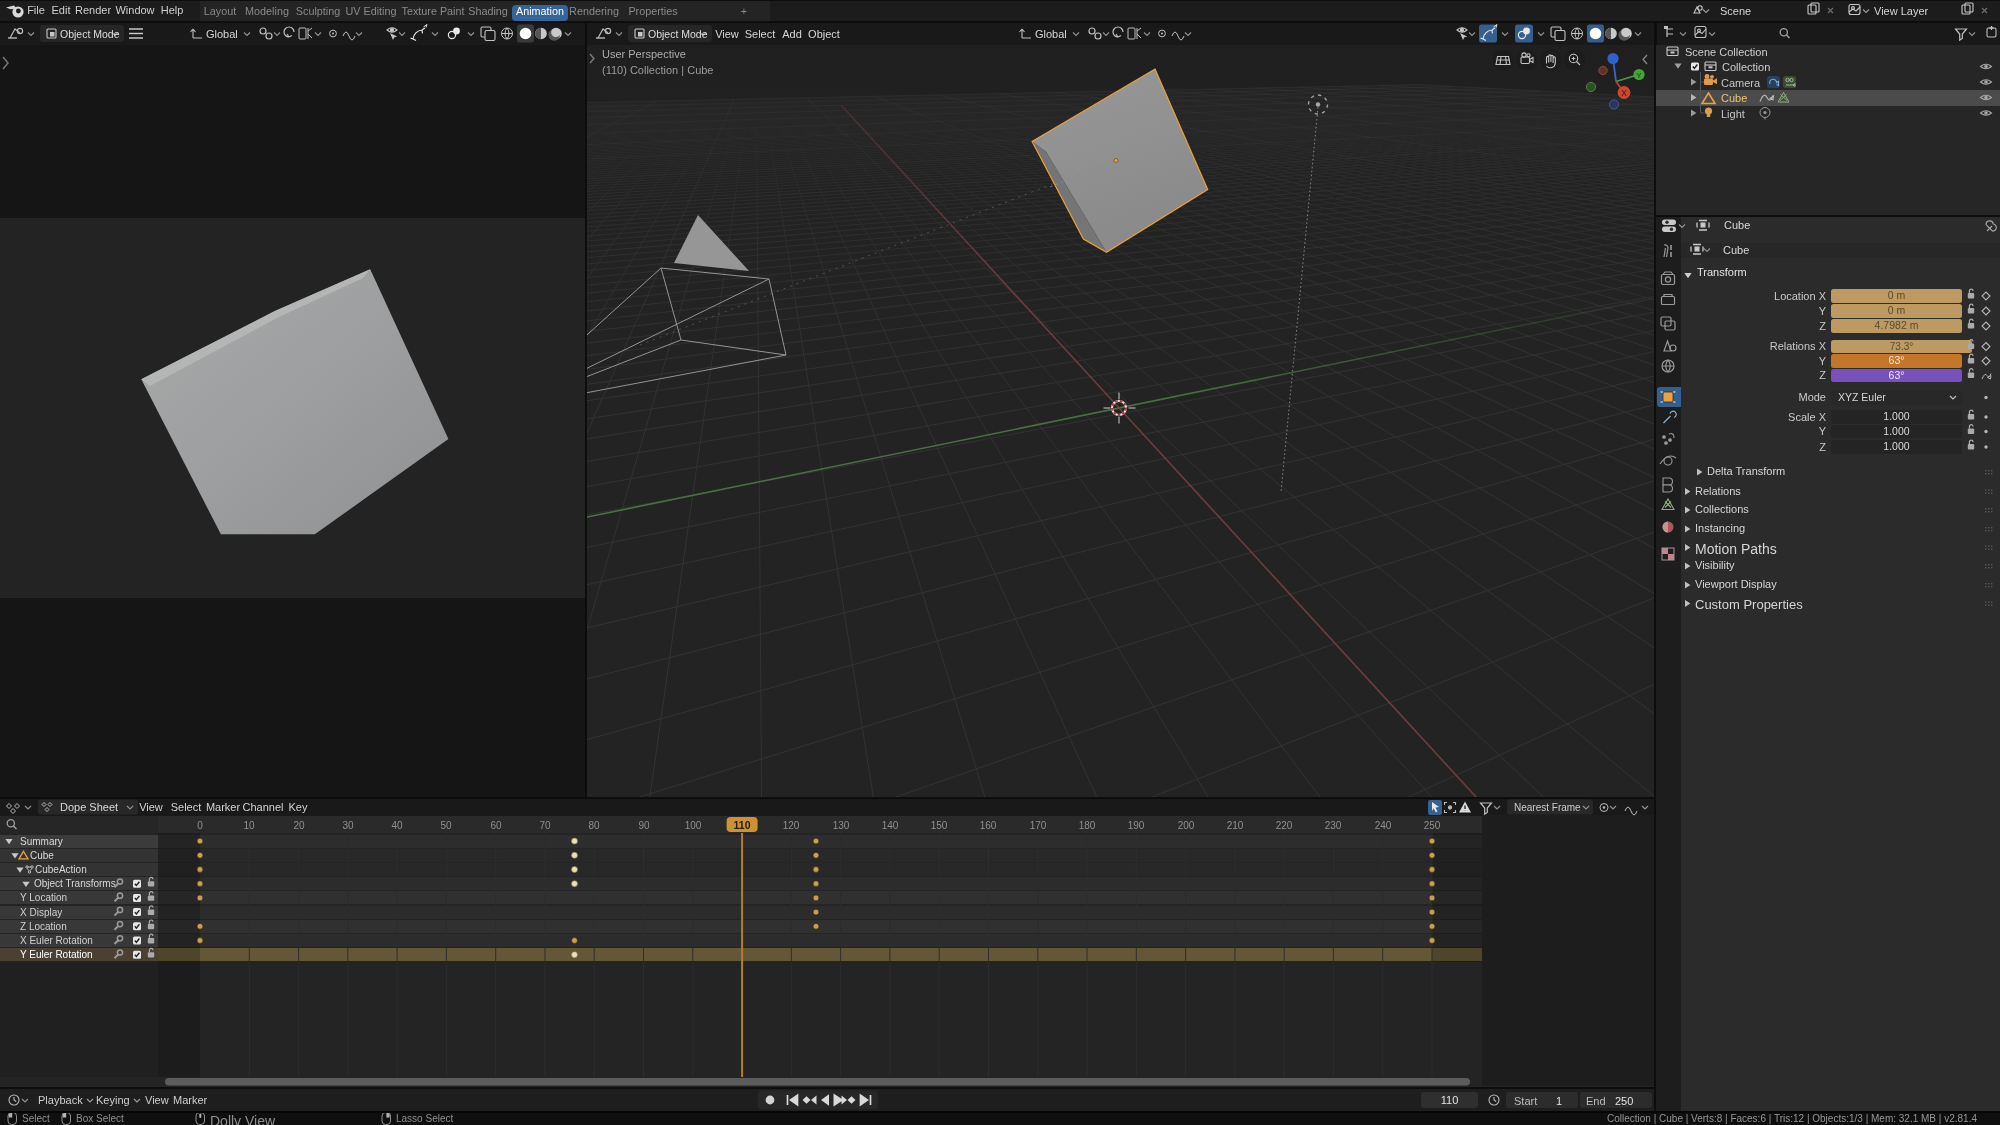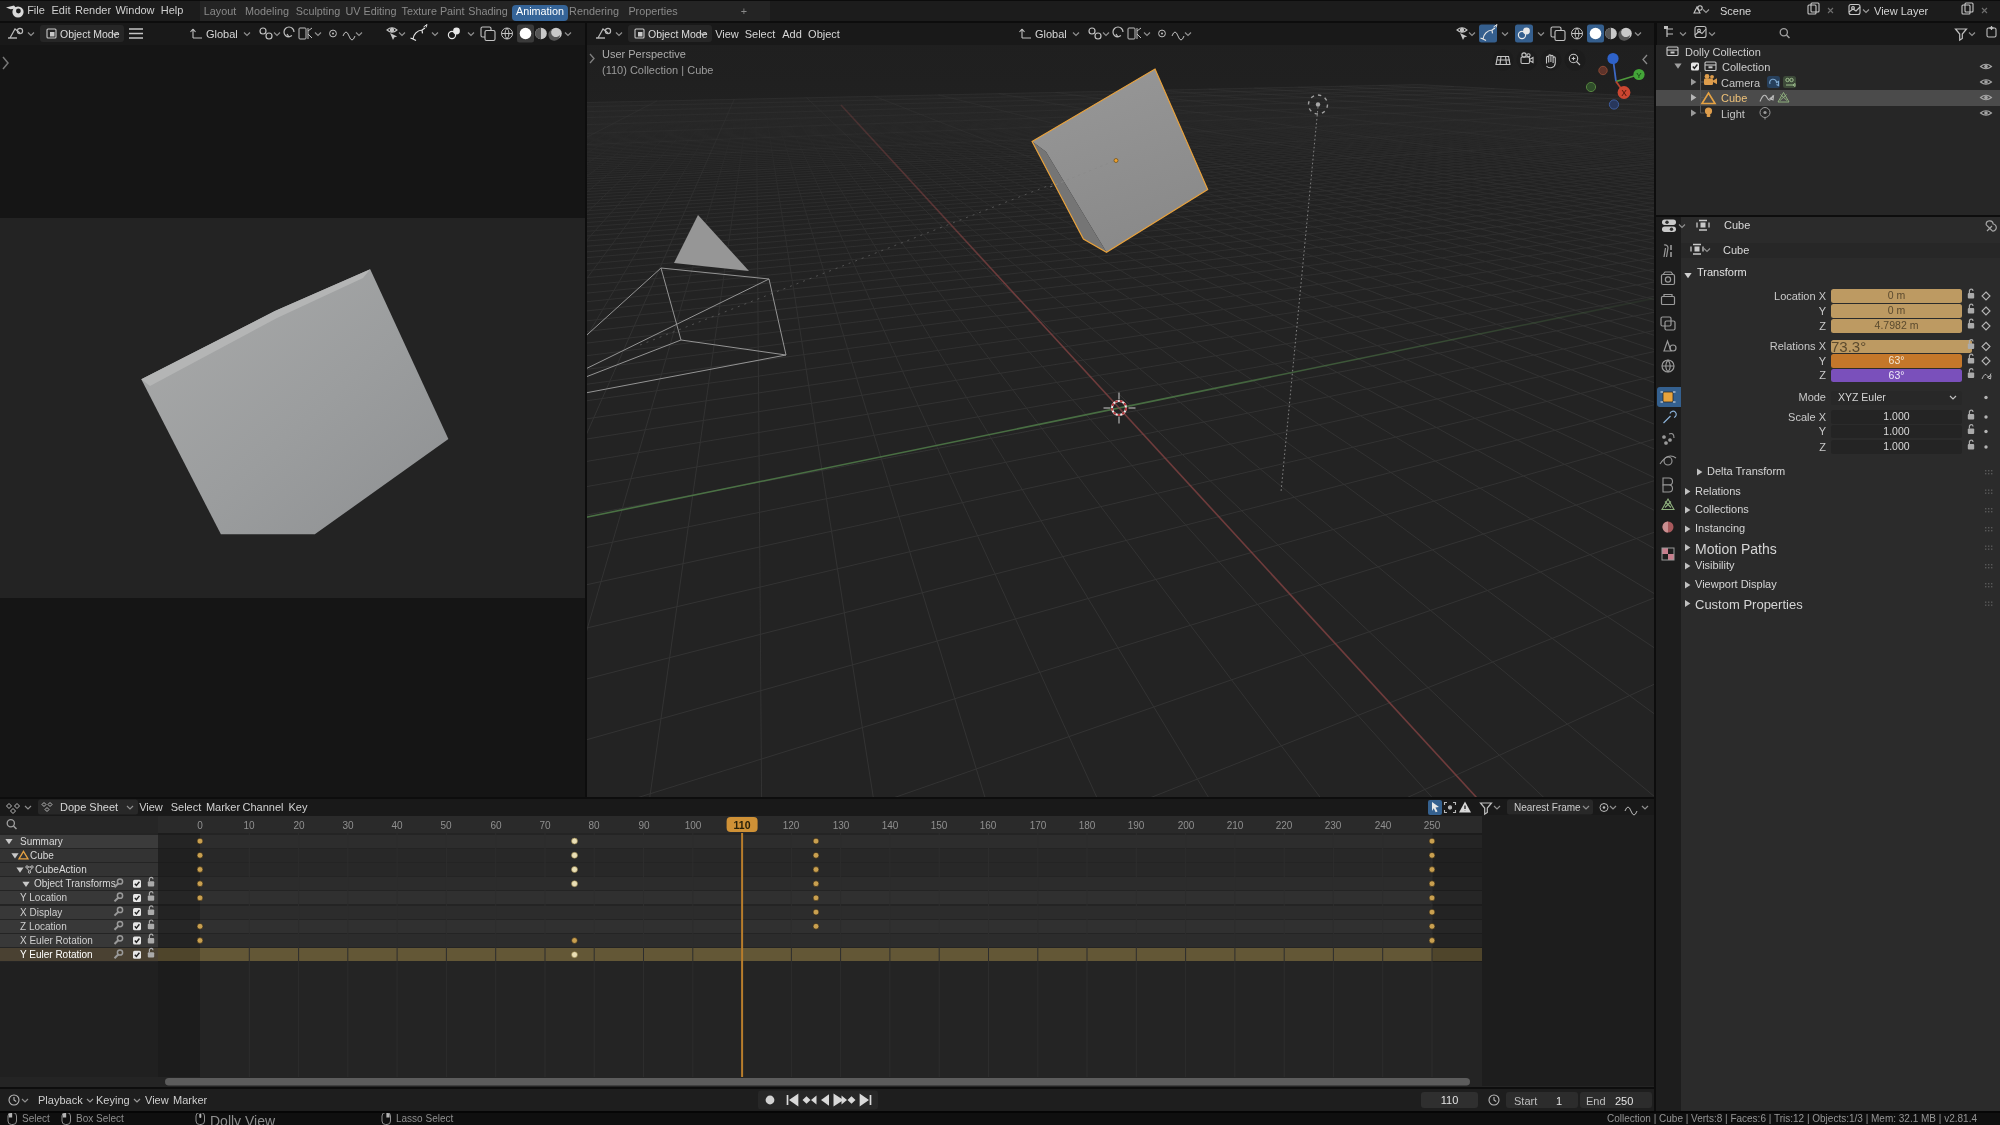--- a/index.html
+++ b/index.html
@@ -385,21 +385,21 @@
       </g>
 <path d="M325.5 21.5 Q331 16.9 336.5 21.5 Q331 26.1 325.5 21.5Z" stroke="#a5a5a5" stroke-width="1.1" fill="none"></path>
       <circle cx="331" cy="21.5" r="1.8" fill="#a5a5a5"></circle>
 <path d="M325.5 37 Q331 32.4 336.5 37 Q331 41.6 325.5 37Z" stroke="#a5a5a5" stroke-width="1.1" fill="none"></path>
       <circle cx="331" cy="37" r="1.8" fill="#a5a5a5"></circle>
 <path d="M325.5 52.5 Q331 47.9 336.5 52.5 Q331 57.1 325.5 52.5Z" stroke="#a5a5a5" stroke-width="1.1" fill="none"></path>
       <circle cx="331" cy="52.5" r="1.8" fill="#a5a5a5"></circle>
 <path d="M325.5 68 Q331 63.4 336.5 68 Q331 72.6 325.5 68Z" stroke="#a5a5a5" stroke-width="1.1" fill="none"></path>
       <circle cx="331" cy="68" r="1.8" fill="#a5a5a5"></circle>
 </svg>
-<div class="txt" style="left:30px;top:1px;font-size:11px;color:#cdcdcd">Dolly Collection</div>
+<div class="txt" style="left:30px;top:1px;font-size:11px;color:#cdcdcd">Scene Collection</div>
 <div class="txt" style="left:67px;top:16px;font-size:11px;color:#cdcdcd">Collection</div>
 <div class="txt" style="left:66px;top:31.5px;font-size:11px;color:#c5c5c5">Camera</div>
 <div class="txt" style="left:66px;top:47px;font-size:11px;color:#eec178">Cube</div>
 <div class="txt" style="left:66px;top:62.5px;font-size:11px;color:#c5c5c5">Light</div>
 </div>
 <div class="abs" style="left:1655px;top:216px;width:345px;height:897px;background:#2b2b2b;overflow:hidden">
 <div class="abs" style="left:0;top:0;width:26px;height:897px;background:#1d1d1d"></div>
 <div class="abs" style="left:2px;top:171px;width:24px;height:20px;background:#34608f;border-radius:3px 0 0 3px"></div>
 <svg width="345" height="897">
 <g stroke="#9a9a9a" stroke-width="1.2" fill="none">
@@ -479,21 +479,21 @@
       <path d="M29.4 57l7.2 0l-3.6 5.2z" fill="#cfcfcf"></path>
     </svg>
 <div class="txt" style="left:42px;top:50px;font-size:11px;color:#e2e2e2">Transform</div>
 <div class="txt" style="left:0;top:73.5px;width:171px;text-align:right;font-size:11px;color:#c9c9c9">Location X</div>
 <div class="abs" style="left:176px;top:73.25px;width:131px;height:13.5px;background:#bd9a62;border-radius:2.5px;color:#5b4a2e;font-size:10.5px;text-align:center;line-height:13.5px">0 m</div>
 <div class="txt" style="left:0;top:88.5px;width:171px;text-align:right;font-size:11px;color:#c9c9c9">Y</div>
 <div class="abs" style="left:176px;top:88.25px;width:131px;height:13.5px;background:#bd9a62;border-radius:2.5px;color:#5b4a2e;font-size:10.5px;text-align:center;line-height:13.5px">0 m</div>
 <div class="txt" style="left:0;top:103.5px;width:171px;text-align:right;font-size:11px;color:#c9c9c9">Z</div>
 <div class="abs" style="left:176px;top:103.25px;width:131px;height:13.5px;background:#bd9a62;border-radius:2.5px;color:#5b4a2e;font-size:10.5px;text-align:center;line-height:13.5px">4.7982 m</div>
 <div class="txt" style="left:0;top:124.0px;width:171px;text-align:right;font-size:11px;color:#c9c9c9">Relations X</div>
-<div class="abs" style="left:176px;top:123.75px;width:141px;height:13.5px;background:#bd9a62;border-radius:2.5px;color:#5b4a2e;font-size:15px;line-height:13.5px">73.3°</div>
+<div class="abs" style="left:176px;top:123.75px;width:141px;height:13.5px;background:#bd9a62;border-radius:2.5px;color:#5b4a2e;font-size:10px;text-align:center;line-height:13.5px">73.3°</div>
 <div class="txt" style="left:0;top:138.5px;width:171px;text-align:right;font-size:11px;color:#c9c9c9">Y</div>
 <div class="abs" style="left:176px;top:138.25px;width:131px;height:13.5px;background:#c4772a;border-radius:2.5px;color:#f2e7d4;font-size:10.5px;text-align:center;line-height:13.5px">63°</div>
 <div class="txt" style="left:0;top:153.0px;width:171px;text-align:right;font-size:11px;color:#c9c9c9">Z</div>
 <div class="abs" style="left:176px;top:152.75px;width:131px;height:13.5px;background:#7a50bb;border-radius:2.5px;color:#efeaf8;font-size:10.5px;text-align:center;line-height:13.5px">63°</div>
 <div class="txt" style="left:0;top:175px;width:171px;text-align:right;font-size:11px;color:#c9c9c9">Mode</div>
 <div class="abs" style="left:176px;top:174.5px;width:131px;height:14px;background:#282828;border-radius:2.5px;color:#d5d5d5;font-size:10.5px;text-align:left;line-height:14px"></div>
 <div class="txt" style="left:183px;top:175px;font-size:10.5px;color:#d5d5d5">XYZ Euler</div>
 <div class="txt" style="left:0;top:194.5px;width:171px;text-align:right;font-size:11px;color:#c9c9c9">Scale X</div>
 <div class="abs" style="left:176px;top:194.25px;width:131px;height:13.5px;background:#242424;border-radius:2.5px;color:#d9d9d9;font-size:10.5px;text-align:center;line-height:13.5px">1.000</div>
 <div class="txt" style="left:0;top:209.0px;width:171px;text-align:right;font-size:11px;color:#c9c9c9">Y</div>

